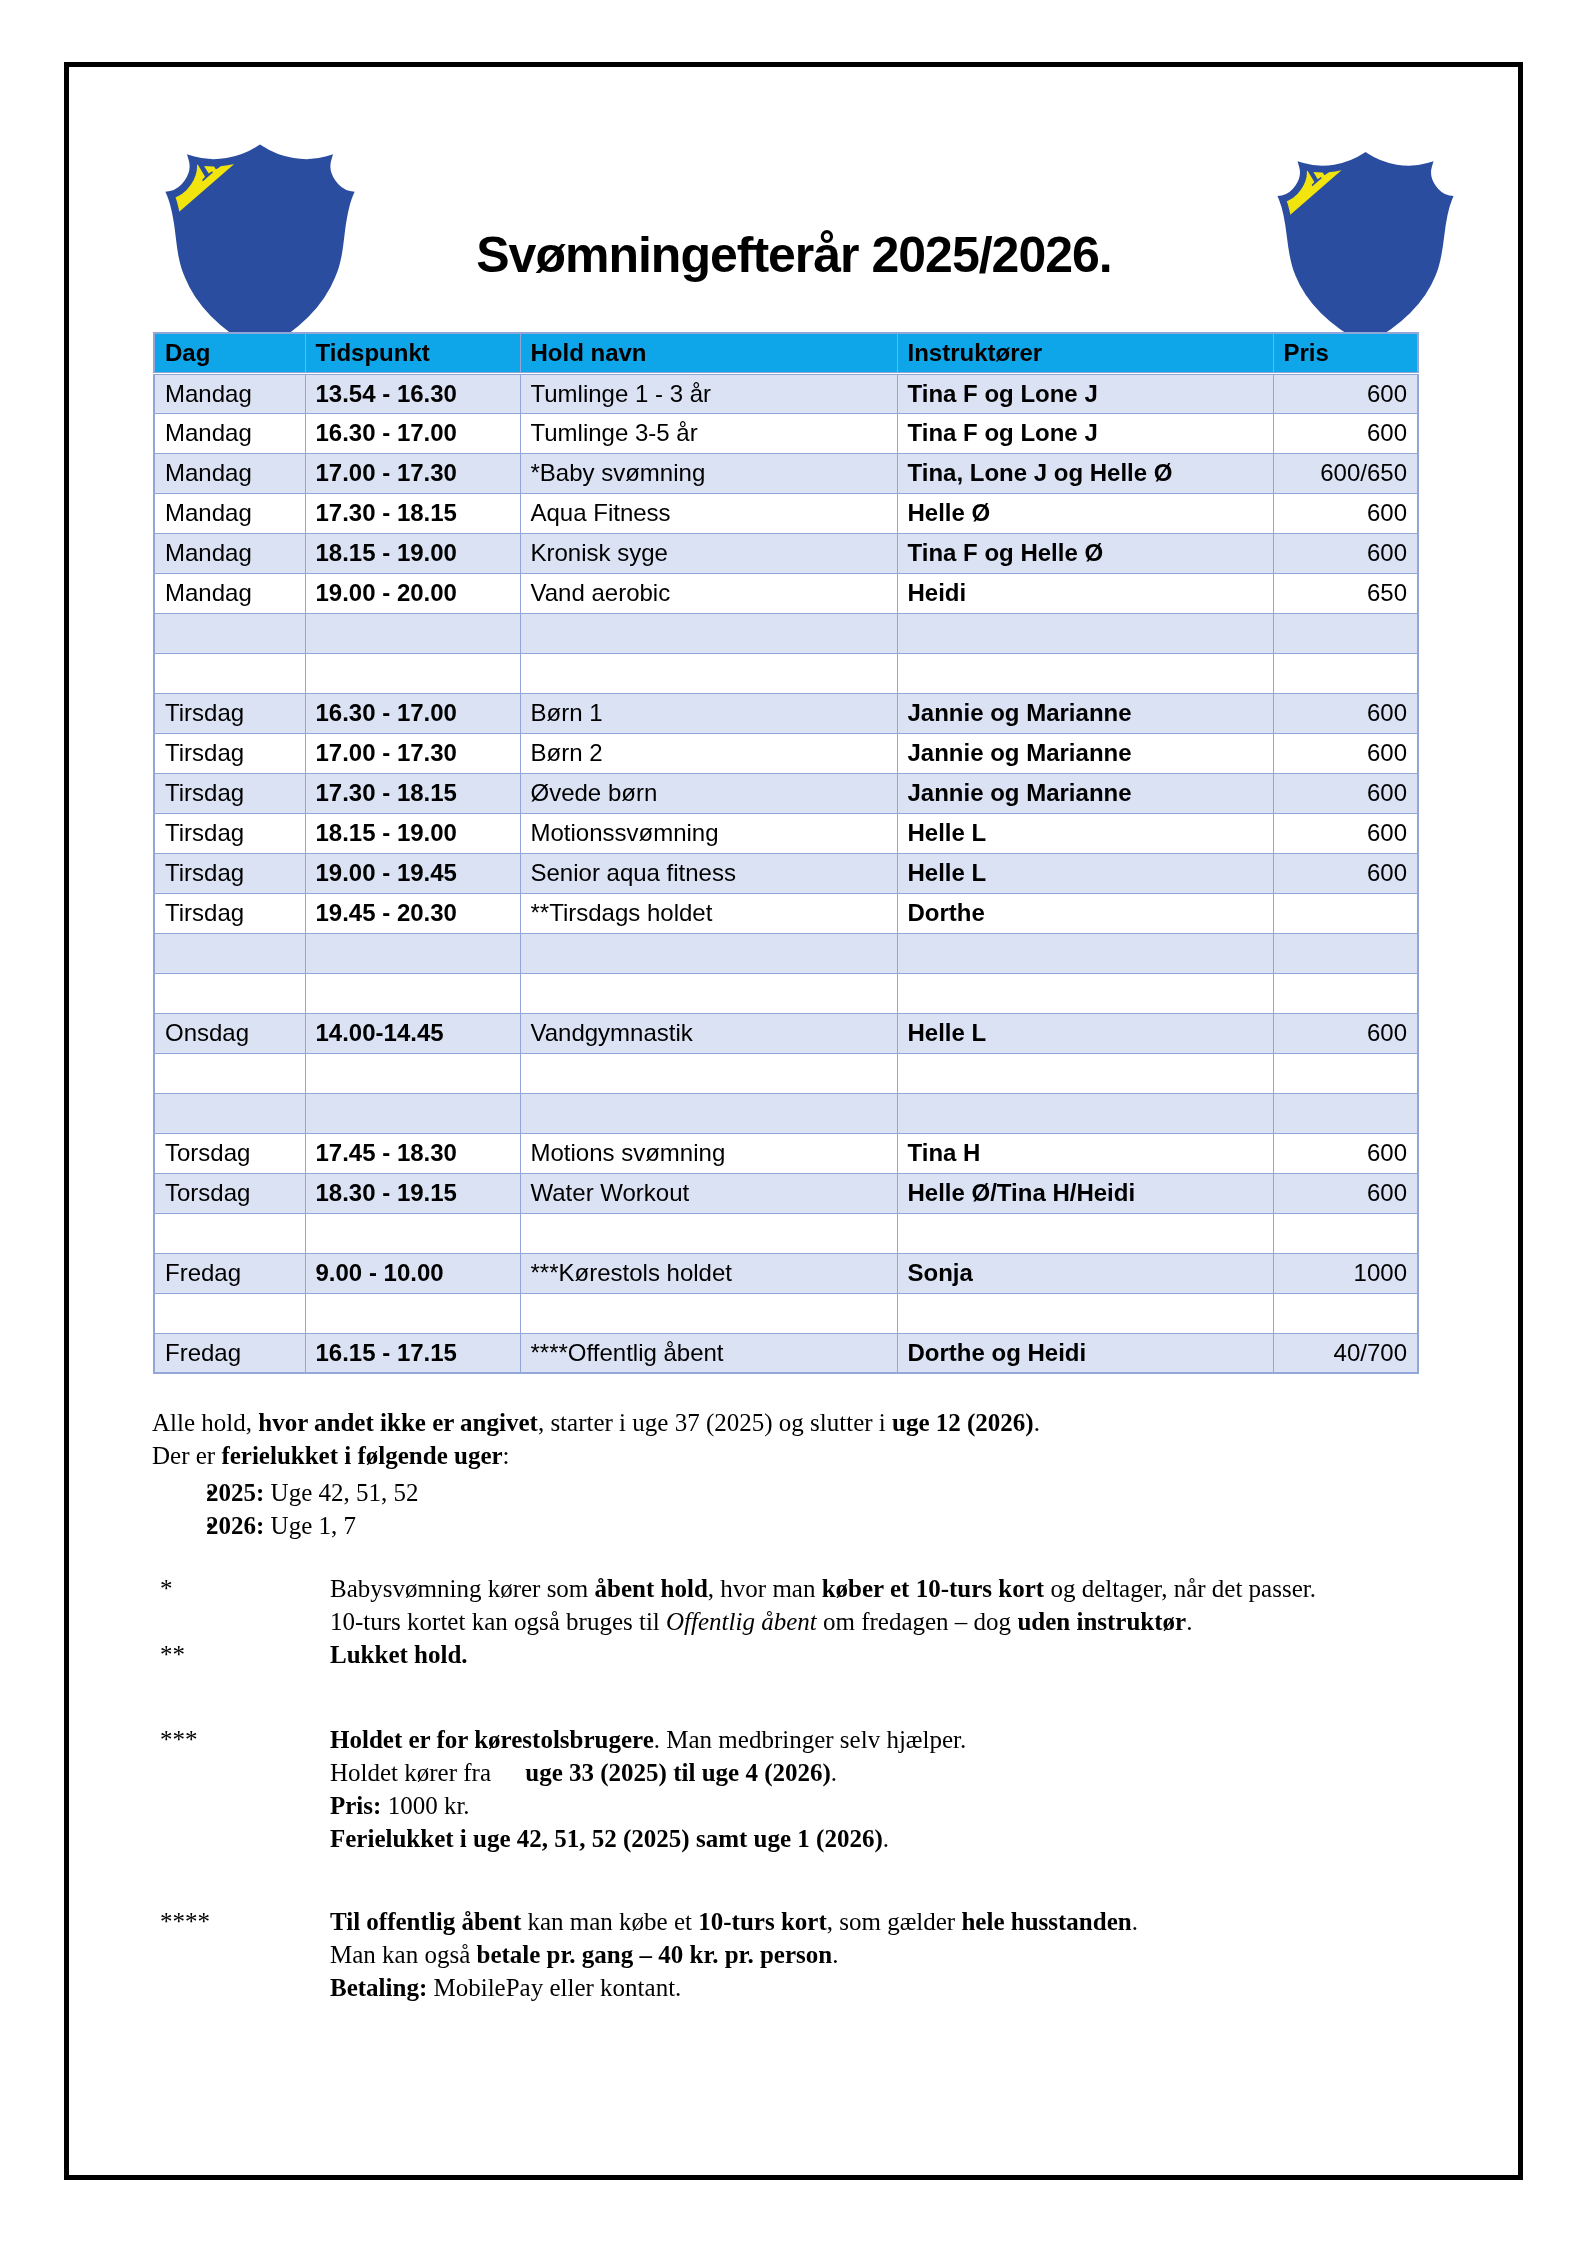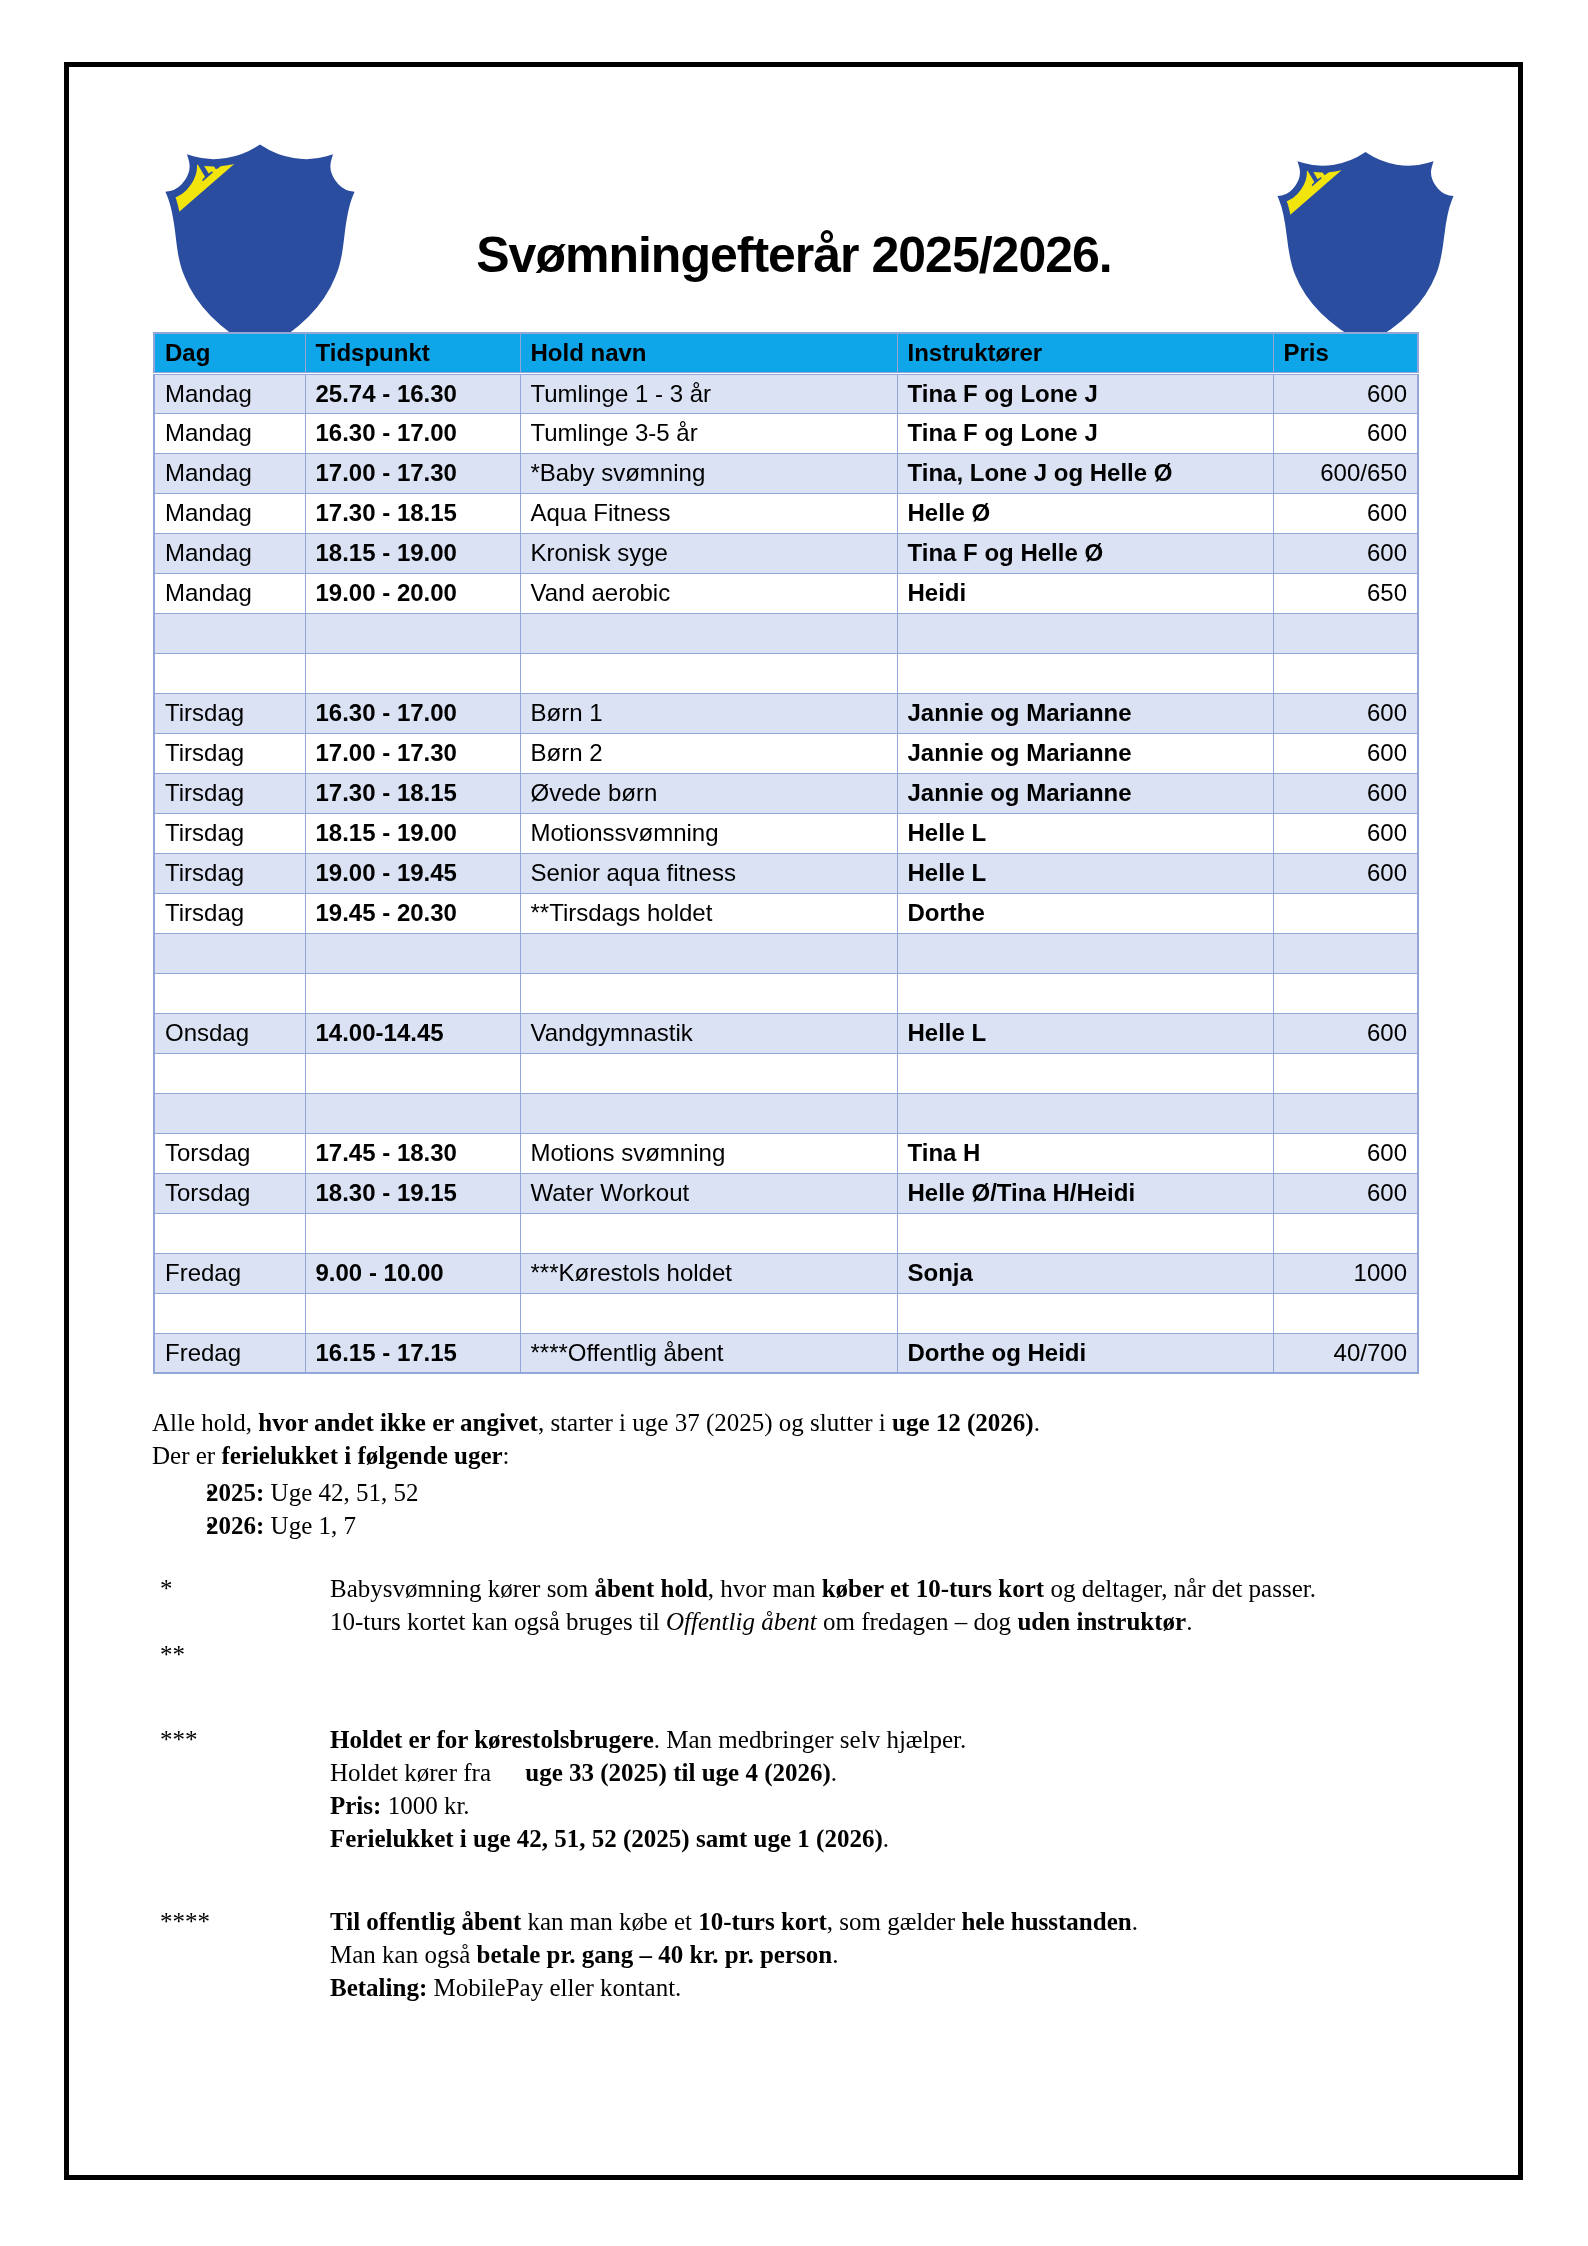--- a/index.html
+++ b/index.html
@@ -127,21 +127,21 @@
       <th>Dag</th>
       <th>Tidspunkt</th>
       <th>Hold navn</th>
       <th>Instruktører</th>
       <th class="price-h">Pris</th>
     </tr>
   </thead>
   <tbody>
       <tr>
         <td class="day">Mandag</td>
-        <td class="time">25.74 - 16.30</td>
+        <td class="time">13.54 - 16.30</td>
         <td class="name">Tumlinge 1 - 3 år</td>
         <td class="instructors">Tina F og Lone J</td>
         <td class="price">600</td>
       </tr>
       <tr>
         <td class="day">Mandag</td>
         <td class="time">16.30 - 17.00</td>
         <td class="name">Tumlinge 3-5 år</td>
         <td class="instructors">Tina F og Lone J</td>
         <td class="price">600</td>
@@ -328,20 +328,23 @@
   <div class="fn fn-1">
     <div class="fn-marker">*</div>
     <div class="fn-body">
         <div class="fn-line"><span>Babysvømning kører som </span><span style="font-weight: bold;">åbent hold</span><span>, hvor man </span><span style="font-weight: bold; text-align: right;">køber et 10-turs kort</span><span> og deltager, når det passer.</span></div>
         <div class="fn-line"><span>10-turs kortet kan også bruges til </span><span style="font-style: italic;">Offentlig åbent</span><span> om fredagen – dog </span><span style="font-weight: bold;">uden instruktør</span><span>.</span></div>
       </div>
   </div>
 
   <div class="fn fn-2">
     <div class="fn-marker">**</div>
+    <div class="fn-body">
+        <div class="fn-line"><span style="font-weight: bold;">Lukket hold.</span></div>
+      </div>
   </div>
 
   <div class="fn fn-3">
     <div class="fn-marker">***</div>
     <div class="fn-body">
         <div class="fn-line"><span style="font-weight: bold;">Holdet er for kørestolsbrugere</span><span>. Man medbringer selv hjælper.</span></div>
         <div class="fn-line"><span>Holdet kører fra </span><span style="font-weight: bold; margin-left: 28px;">uge 33 (2025) til uge 4 (2026)</span><span>.</span></div>
         <div class="fn-line"><span style="font-weight: bold;">Pris:</span><span> 1000 kr.</span></div>
         <div class="fn-line"><span style="font-weight: bold;">Ferielukket i uge 42, 51, 52 (2025) samt uge 1 (2026)</span><span>.</span></div>
       </div>

